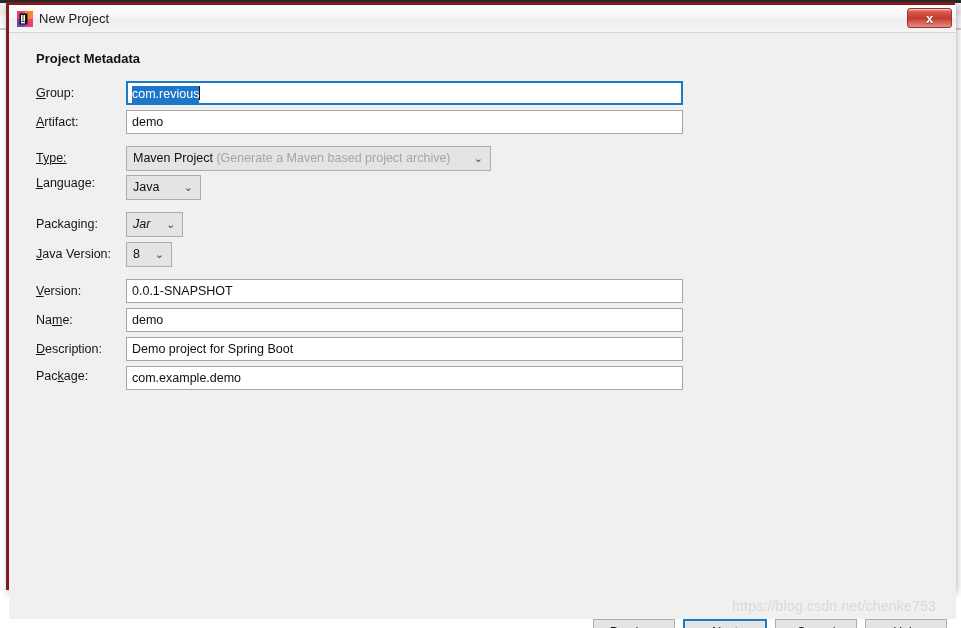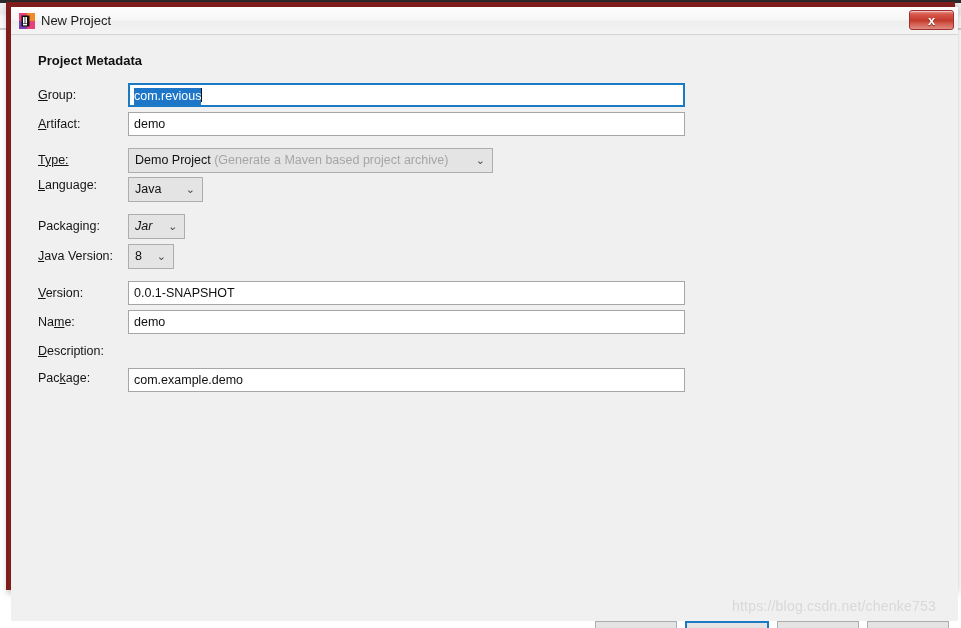--- a/index.html
+++ b/index.html
@@ -58,21 +58,21 @@
     background: #cfcfcf;
   }
 
   
   .dialog {
     position: absolute;
     left: 6px; top: 2px;
     width: 949px;
     height: 588px;
     background: #f0f0f0;
-    border: 5px solid #7f1d1d;
+    border: 3px solid #7f1d1d;
     box-shadow: 2px 3px 7px rgba(0,0,0,.30);
     box-sizing: border-box;
   }
 
   .titlebar {
     position: absolute;
     left: 0; top: 0;
     width: 947px;
     height: 28px;
     background: linear-gradient(to bottom, #fdfdfd 0%, #f6f6f6 48%, #eeeeee 52%, #f4f4f4 100%);
@@ -313,21 +313,21 @@
         <span class="sel-text">com.revious</span><span class="caret"></span>
       </div>
 
       <div class="lbl" style="top:77px;"><u>A</u>rtifact:</div>
       <div class="txtfield wide" style="top:77px;">
         <span>demo</span>
       </div>
 
       <div class="lbl" style="top:113px;text-decoration:underline;"><u>T</u>ype:</div>
       <div class="combo combo-type" style="top:113px;">
-        <span class="val"><span>Demo Project</span><span class="hint"> (Generate a Maven based project archive)</span></span>
+        <span class="val"><span>Maven Project</span><span class="hint"> (Generate a Maven based project archive)</span></span>
         <span class="arrow">⌄</span>
       </div>
 
       <div class="lbl" style="top:138px;"><u>L</u>anguage:</div>
       <div class="combo combo-lang" style="top:142px;">
         <span class="val">Java</span>
         <span class="arrow">⌄</span>
       </div>
 
       <div class="lbl" style="top:179px;">Packa<u>g</u>ing:</div>
@@ -346,20 +346,23 @@
       <div class="txtfield wide" style="top:246px;">
         <span>0.0.1-SNAPSHOT</span>
       </div>
 
       <div class="lbl" style="top:275px;">Na<u>m</u>e:</div>
       <div class="txtfield wide" style="top:275px;">
         <span>demo</span>
       </div>
 
       <div class="lbl" style="top:304px;"><u>D</u>escription:</div>
+      <div class="txtfield wide" style="top:304px;">
+        <span>Demo project for Spring Boot</span>
+      </div>
 
       <div class="lbl" style="top:316px;margin-top:15px;">Pac<u>k</u>age:</div>
       <div class="txtfield wide" style="top:333px;">
         <span>com.example.demo</span>
       </div>
 
       <div class="btn btn-prev">
           <span><u>P</u>revious</span>
         </div>
       <div class="btn btn-next default">

